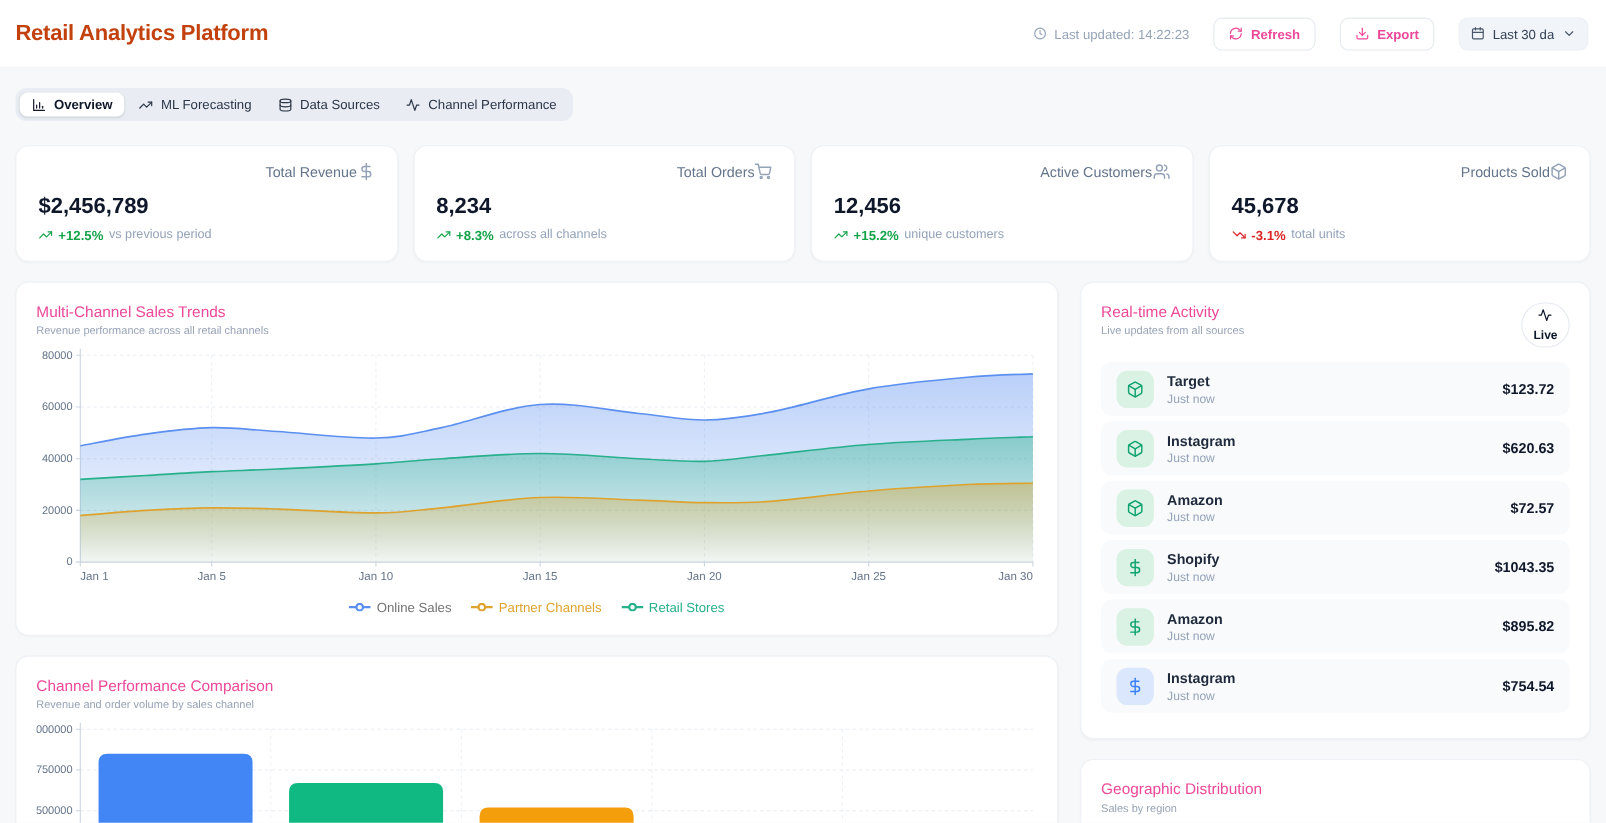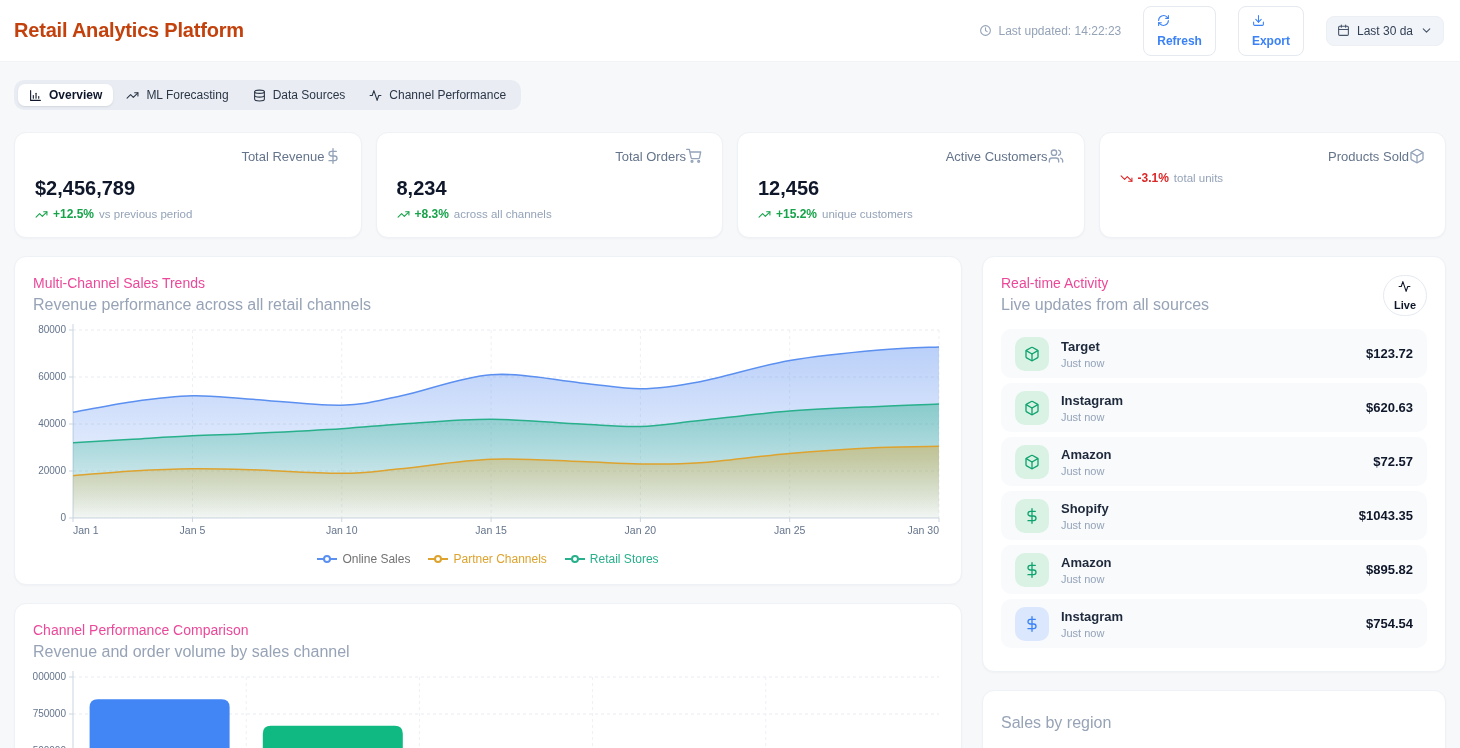--- a/index.html
+++ b/index.html
@@ -6,23 +6,23 @@
   html,body { width:1460px; height:748px; overflow:hidden; }
   body { font-family:"Liberation Sans", sans-serif; background:#f7f8fa; color:#0f172a; }
 
   
   .hdr { height:62px; background:#fff; border-bottom:1px solid #f1f3f6;
          display:flex; align-items:center; justify-content:space-between; padding:0 16px 0 14px; }
   .hdr h1 { font-size:20px; font-weight:700; color:#c2410c; letter-spacing:-0.2px; }
   .hdr-right { display:flex; align-items:center; gap:22px; }
   .updated { display:flex; align-items:center; gap:6px; color:#94a3b8; font-size:12px; }
   .updated svg { width:13px; height:13px; }
-  .btn { display:flex; gap:7px; background:#fff; border:1px solid #e5e9f0;
-         border-radius:8px; padding:7px 13px; font-size:12px; font-weight:600; color:#3b82f6;
-         cursor:pointer; font-family:inherit;flex-direction:column; }
+  .btn { display:flex; align-items:center; gap:7px; background:#fff; border:1px solid #e5e9f0;
+         border-radius:8px; padding:7px 13px; font-size:12px; font-weight:600; color:#ec4899;
+         cursor:pointer; font-family:inherit; }
   .btn svg { width:13px; height:13px; }
   .select { display:flex; align-items:center; gap:7px; background:#f1f4f8; border:1px solid #eceff4;
             border-radius:8px; padding:7px 10px; font-size:12px; color:#334155; cursor:pointer; }
   .select svg { width:13px; height:13px; color:#475569; }
   .select .chev { color:#94a3b8; width:12px; }
   .select .sel-label { max-width:62px; white-space:nowrap; overflow:hidden; }
 
   
   .content { padding:18px 14px 0; }
 
@@ -34,32 +34,32 @@
   .tab svg { width:13px; height:13px; }
 
   
   .kpis { display:grid; grid-template-columns:repeat(4,1fr); gap:14px; margin-bottom:18px; }
   .kpi { background:#fff; border:1px solid #eef1f5; border-radius:12px; padding:15px 20px 16px;
          box-shadow:0 1px 2px rgba(15,23,42,.03); }
   .kpi-top { display:flex; justify-content:flex-end; align-items:center; }
   .kpi-label { font-size:13px; color:#64748b; }
   .kpi-ic { color:#94a3b8; } .kpi-ic svg { width:16px; height:16px; }
   .kpi-value { font-size:20px; font-weight:700; color:#0f172a; margin-top:13px; }
-  .kpi-delta { display:flex; align-items:center; gap:5px; margin-top:7px; font-size:12px; }
+  .kpi-delta { display:flex; gap:5px; margin-top:7px; font-size:12px; }
   .kpi-delta svg { width:13px; height:13px; }
   .d-up { color:#16a34a; font-weight:600; } .d-down { color:#dc2626; font-weight:600; }
   .kpi-caption { color:#94a3b8; font-size:11.5px; }
 
   
   .grid { display:grid; grid-template-columns:1fr 464px; gap:20px; }
   .col { display:flex; flex-direction:column; gap:18px; }
   .card { background:#fff; border:1px solid #eef1f5; border-radius:12px; padding:18px;
           box-shadow:0 1px 2px rgba(15,23,42,.03); }
   .card-title { font-size:14px; font-weight:400; color:#ec4899; }
-  .card-sub { font-size:16px; color:#97a3b6; margin-top:5px; }
+  .card-sub { font-size:10px; color:#97a3b6; margin-top:5px; }
 
   .chart-wrap { margin-top:6px; }
   svg.chart { display:block; }
   .trend-legend { display:flex; justify-content:center; gap:18px; margin-top:2px; font-size:12px; }
   .legend-item { display:flex; align-items:center; gap:5px; cursor:pointer; }
 
   
   .activity-head { display:flex; justify-content:space-between; align-items:flex-start; }
   .live-badge { display:flex; align-items:center; gap:6px; border:1px solid #e5e9f0; background:#fff;
                 border-radius:999px; padding:4px 10px; font-size:11px; font-weight:600; color:#0f172a;flex-direction:column; }
@@ -249,20 +249,21 @@
         <div class="kpi-top">
           <span class="kpi-label">Products Sold</span>
           <span class="kpi-ic" style="width: 16px; height: 16px; display: inline-flex;">
             <svg viewBox="0 0 24 24" fill="none" stroke="currentColor" stroke-width="2" stroke-linecap="round" stroke-linejoin="round" style="width:100%;height:100%">
               <path d="M21 16V8a2 2 0 0 0-1-1.73l-7-4a2 2 0 0 0-2 0l-7 4A2 2 0 0 0 3 8v8a2 2 0 0 0 1 1.73l7 4a2 2 0 0 0 2 0l7-4A2 2 0 0 0 21 16z"></path>
               <path d="M3.3 7l8.7 5 8.7-5"></path>
               <path d="M12 22V12"></path>
             </svg>
           </span>
         </div>
+        <div class="kpi-value">45,678</div>
         <div class="kpi-delta">
           <span class="d-down" style="width: 13px; height: 13px; display: inline-flex;">
             <svg viewBox="0 0 24 24" fill="none" stroke="currentColor" stroke-width="2" stroke-linecap="round" stroke-linejoin="round" style="width:100%;height:100%">
               <path d="M22 17l-8.5-8.5-5 5L2 7"></path>
               <path d="M16 17h6v-6"></path>
             </svg>
           </span>
           <span class="d-down">-3.1%</span>
           <span class="kpi-caption">total units</span>
         </div>
@@ -500,19 +501,20 @@
               <div class="act-info">
                 <div class="act-source">Instagram</div>
                 <div class="act-time">Just now</div>
               </div>
               <div class="act-amount">$754.54</div>
             </div>
           </div>
       </div>
 
       <div class="card geo">
+        <div class="card-title">Geographic Distribution</div>
         <div class="card-sub">Sales by region</div>
 
       </div>
 
     </div>
   </div>
 </div>
 
 </body></html>

